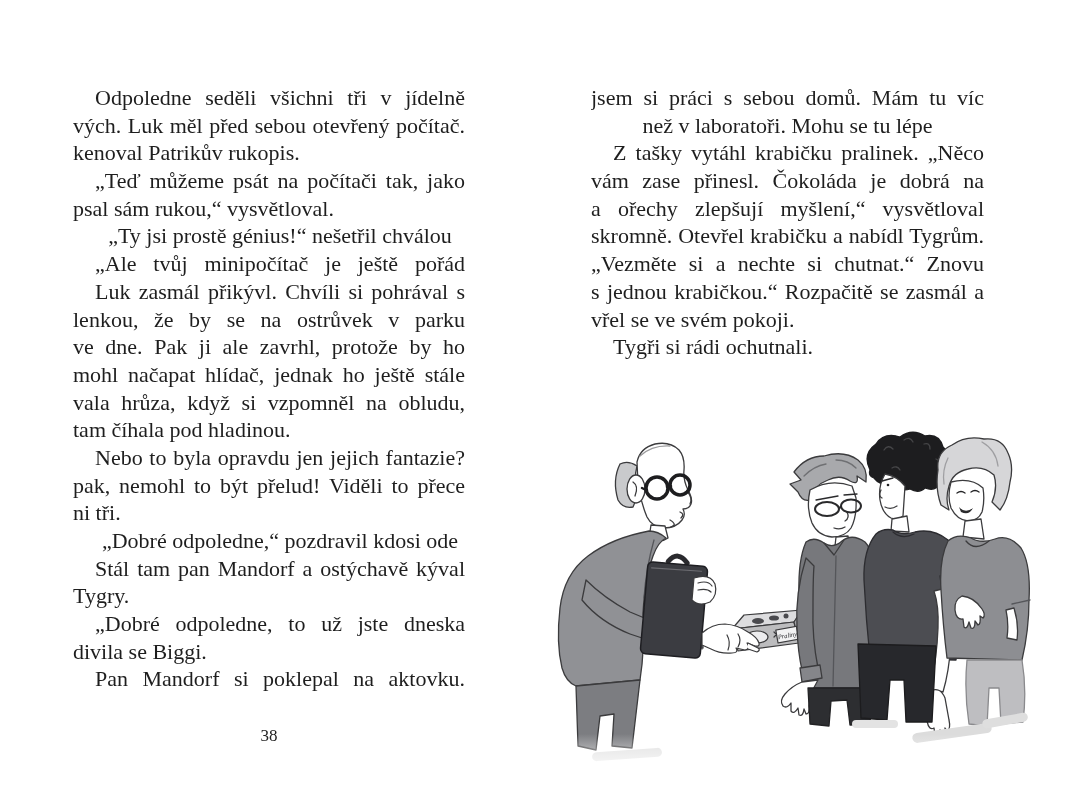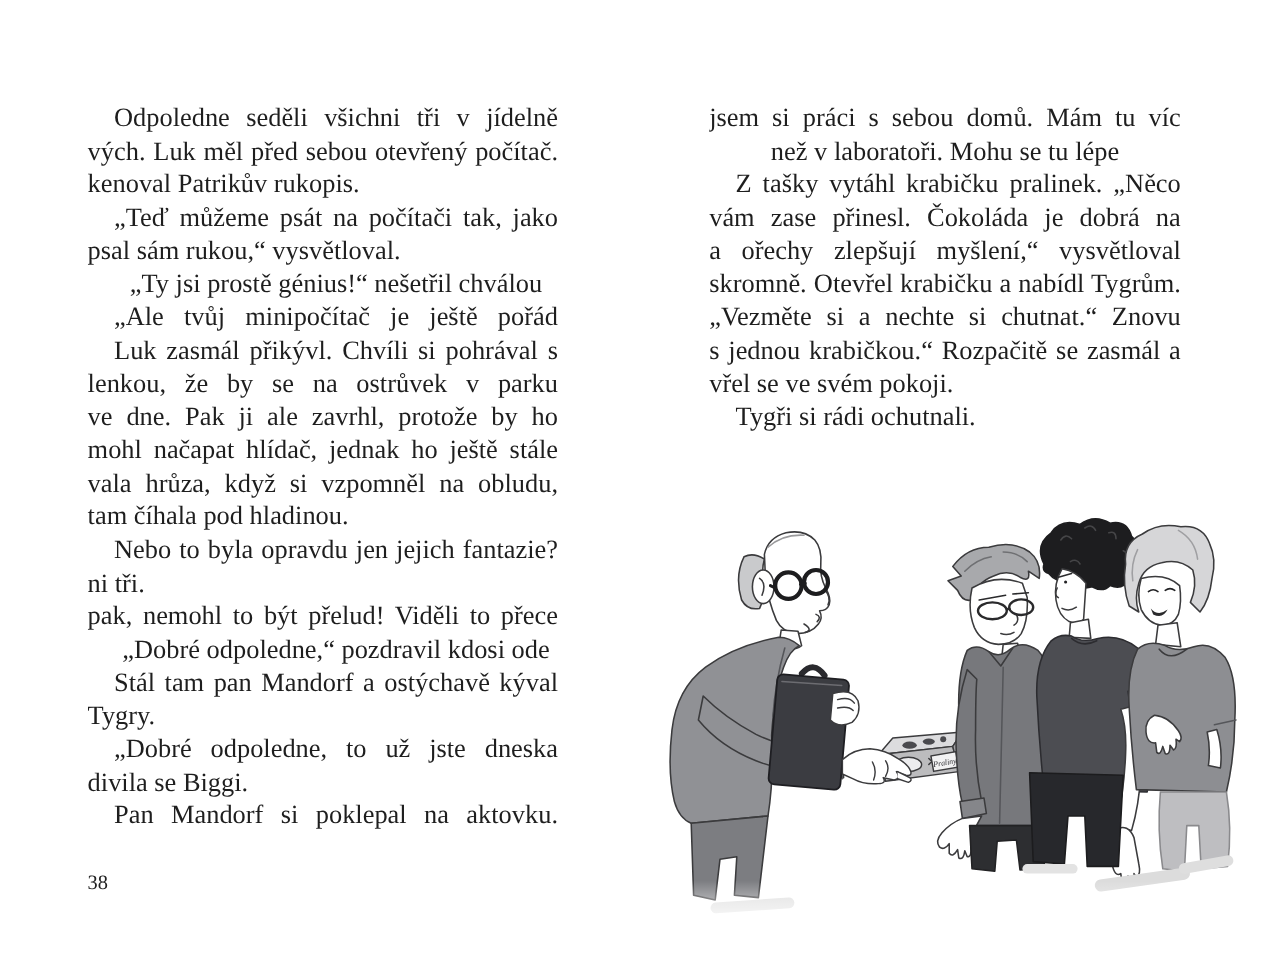--- a/index.html
+++ b/index.html
@@ -11,21 +11,21 @@
   #left-text{left:73px;width:392px}
   #right-text{left:591px;width:393px}
   .line{
     height:27.7px;line-height:27.7px;font-size:22px;overflow:hidden;
     text-align:justify;text-align-last:justify;
   }
   .line.end{text-align:center;text-align-last:left}
   .line.ind{text-indent:22px}
   .pagenum{
     position:absolute;left:73px;width:392px;top:726px;
-    text-align:left;font-size:17px;color:#222;
+    text-align:center;font-size:17px;color:#222;
   }
   .illustration{position:absolute;left:552px;top:428px;width:492px;height:348px;margin:0}
   svg{display:block}
   svg path, svg ellipse, svg circle, svg rect{stroke-linejoin:round;stroke-linecap:round}
 </style>
 </head>
 <body>
 
 <div class="spread">
 
@@ -38,22 +38,22 @@
         <div class="line end">psal sám rukou,“ vysvětloval.</div>
         <div class="line ind end">„Ty jsi prostě génius!“ nešetřil chválou Patrik.</div>
         <div class="line ind">„Ale tvůj minipočítač je ještě pořád někde</div>
         <div class="line ind">Luk zasmál přikývl. Chvíli si pohrával s myš-</div>
         <div class="line">lenkou, že by se na ostrůvek v parku vypravil</div>
         <div class="line">ve dne. Pak ji ale zavrhl, protože by ho jednak</div>
         <div class="line">mohl načapat hlídač, jednak ho ještě stále polé-</div>
         <div class="line">vala hrůza, když si vzpomněl na obludu, která</div>
         <div class="line end">tam číhala pod hladinou.</div>
         <div class="line ind">Nebo to byla opravdu jen jejich fantazie? Kde-</div>
+        <div class="line">pak, nemohl to být přelud! Viděli to přece všich-</div>
         <div class="line end">ni tři.</div>
-        <div class="line">pak, nemohl to být přelud! Viděli to přece všich-</div>
         <div class="line ind end">„Dobré odpoledne,“ pozdravil kdosi ode dveří.</div>
         <div class="line ind">Stál tam pan Mandorf a ostýchavě kýval na</div>
         <div class="line end">Tygry.</div>
         <div class="line ind">„Dobré odpoledne, to už jste dneska doma?“</div>
         <div class="line end">divila se Biggi.</div>
         <div class="line ind">Pan Mandorf si poklepal na aktovku. „Vzal</div>
       </div>
     <div class="pagenum">38</div>
   </section>
 

